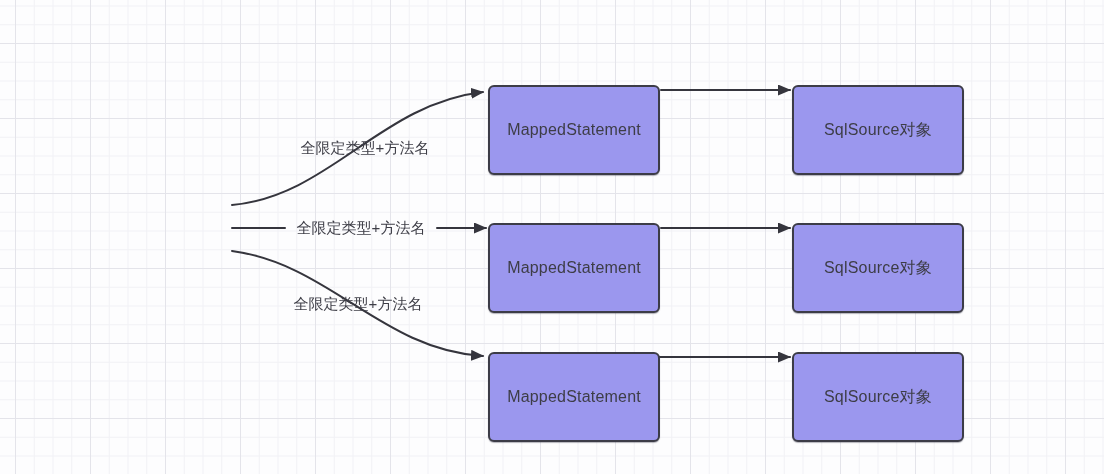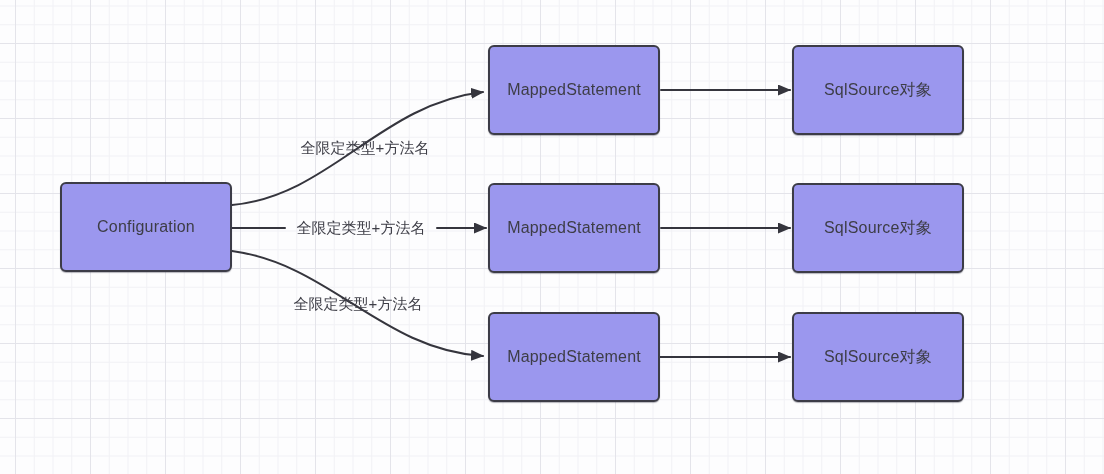--- a/index.html
+++ b/index.html
@@ -51,20 +51,21 @@
 
   .node{
     position:absolute;
     width:172px;height:90px;
     background:var(--node-fill);
     border:2px solid var(--node-border);
     border-radius:6px;
     box-shadow:0 1px 1px rgba(50,50,65,0.35);
     display:flex;align-items:center;justify-content:center;
     cursor:default;
+    margin-top:40px;
   }
   .node-label{
     font-size:16px;
     color:var(--text-color);
     letter-spacing:0.2px;
     white-space:nowrap;
   }
 
   .edge-label{
     position:absolute;
@@ -92,23 +93,20 @@
     <path class="edge" d="M 232 228 H 285"></path>
     <path class="edge" d="M 437 228 H 486" marker-end="url(#arrow)"></path>
 
     <path class="edge" d="M 232 251 C 330 264, 382 350, 483 356" marker-end="url(#arrow)"></path>
 
     <path class="edge" d="M 661 90 H 790" marker-end="url(#arrow)"></path>
     <path class="edge" d="M 661 228 H 790" marker-end="url(#arrow)"></path>
     <path class="edge" d="M 659 357 H 790" marker-end="url(#arrow)"></path>
   </svg>
 
-  <div class="node" style="left:60px;top:182px;">
-    <span class="node-label">Configuration</span>
-  </div>
 
   <div class="node" style="left:488px;top:45px;">
     <span class="node-label">MappedStatement</span>
   </div>
 
   <div class="node" style="left:488px;top:183px;">
     <span class="node-label">MappedStatement</span>
   </div>
 
   <div class="node" style="left:488px;top:312px;">

